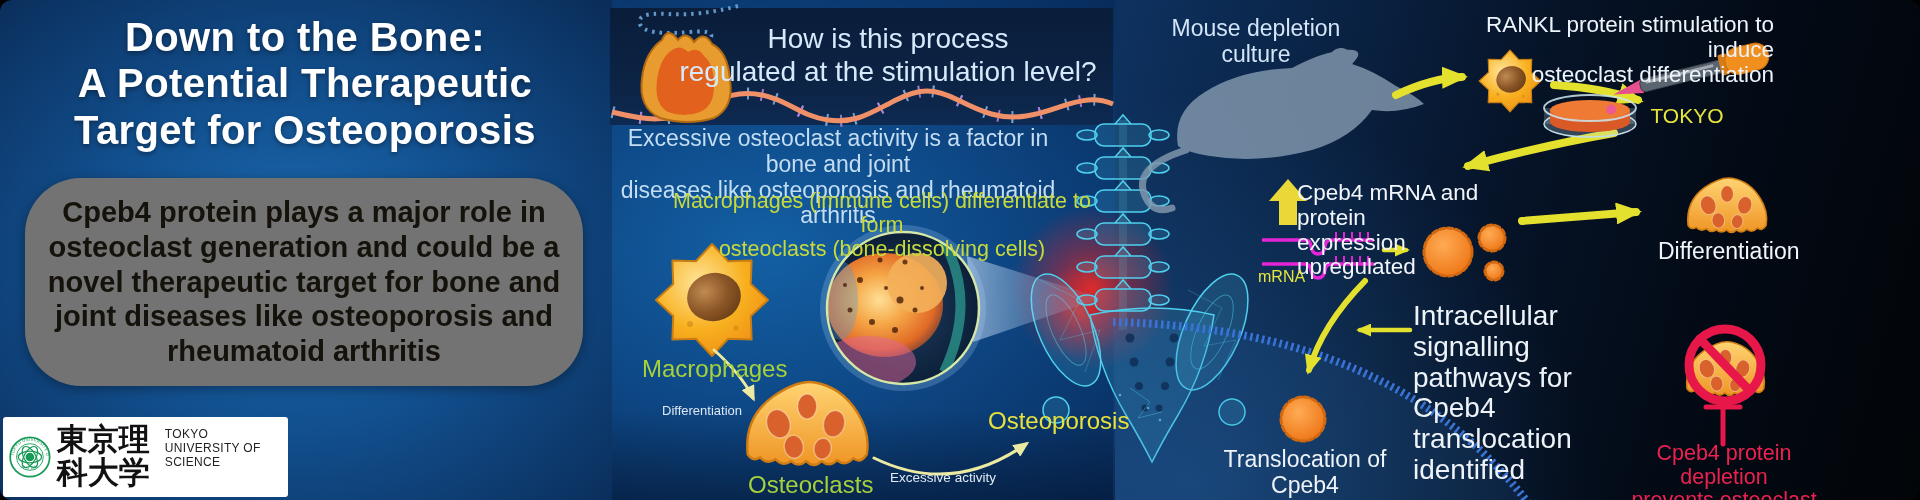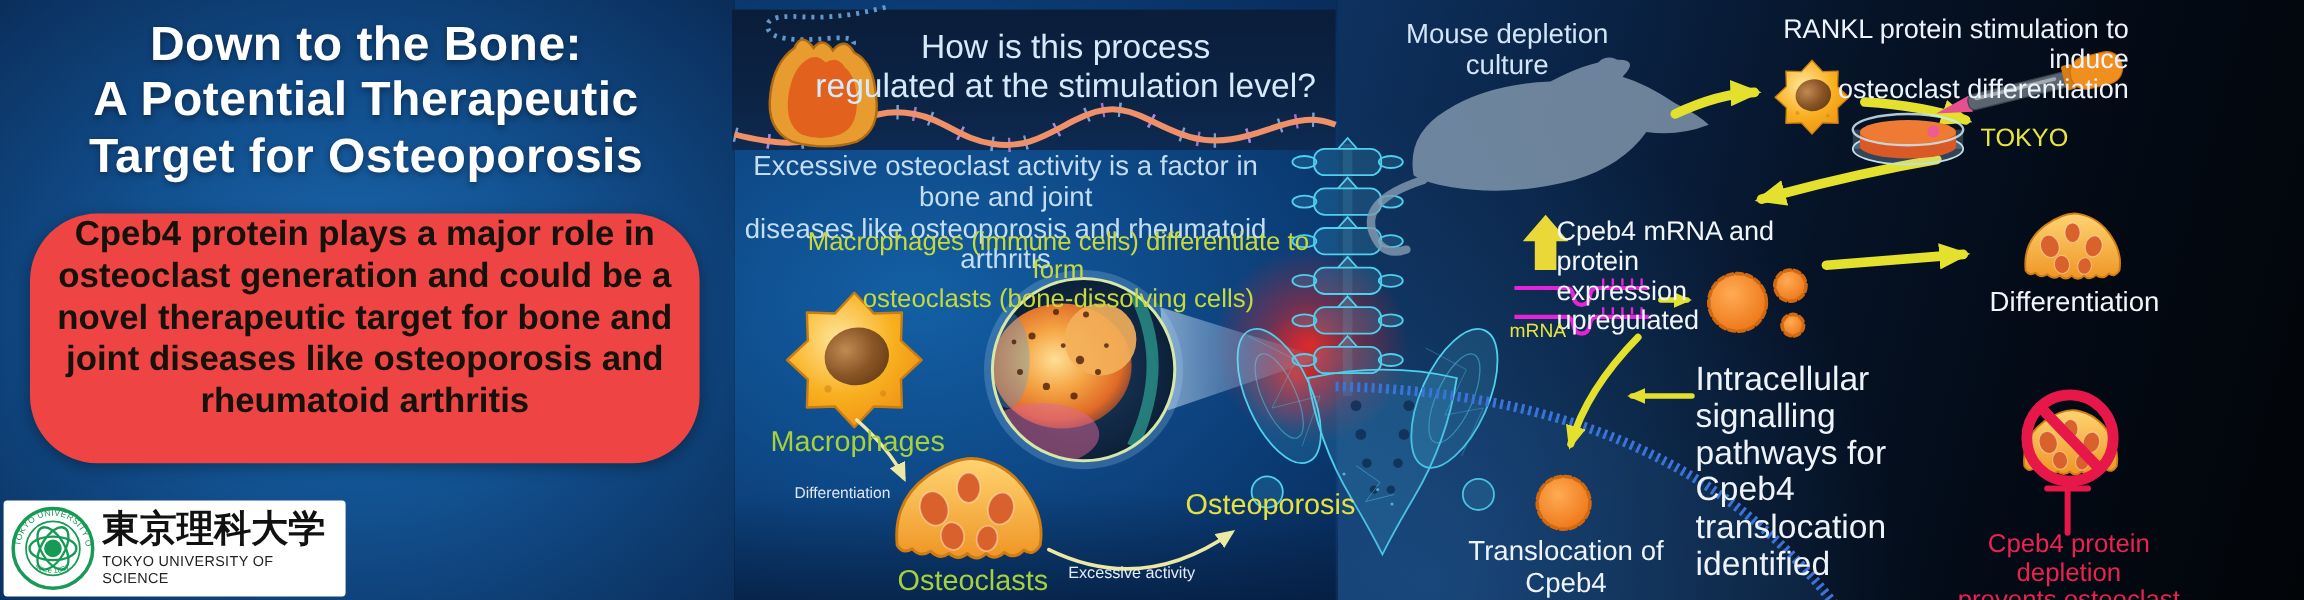--- a/index.html
+++ b/index.html
@@ -1,33 +1,33 @@
 <!DOCTYPE html>
 <html><head>
 <meta charset="utf-8">
 <style>
   html,body{margin:0;padding:0;background:#000;}
-  #stage{position:relative;width:1920px;height:500px;overflow:hidden;font-family:"Liberation Sans",sans-serif;}
+  #stage{position:relative;width:1920px;height:500px;overflow:hidden;font-family:"Liberation Sans",sans-serif;border-radius:12px;}
   .panel{position:absolute;top:0;height:500px;}
   #panel-left{left:0;width:612px;background:radial-gradient(ellipse at 48% 52%, #1c6cb2 0%, #12508f 45%, #0a2c58 100%);}
   #panel-mid{left:612px;width:503px;background:
       linear-gradient(to bottom, rgba(4,18,42,.0) 82%, rgba(4,18,42,.5) 100%),
       radial-gradient(ellipse at 30% 50%, #1360a4 0%, #0e4886 45%, #093367 85%, #082c5c 100%);}
   #panel-right{left:1115px;width:805px;background:
       radial-gradient(circle at 10% 97%, rgba(40,110,180,.38), transparent 45%),
       linear-gradient(105deg, #0e3260 0%, #0a2447 22%, #061327 48%, #030a15 72%, #020508 100%);}
   #banner{position:absolute;left:610px;top:8px;width:503px;height:117px;
       background:linear-gradient(180deg,#0a1d3a 0%,#0c2446 70%,#0e2a52 100%);}
   #art{position:absolute;left:0;top:0;pointer-events:none;}
   .txt{position:absolute;white-space:pre-line;color:#fff;}
   #title{left:0;top:14px;width:610px;text-align:center;font-size:40px;font-weight:bold;line-height:1.16;letter-spacing:.4px;text-shadow:0 2px 5px rgba(0,0,0,.4);}
-  #summary-box{position:absolute;left:25px;top:178px;width:558px;height:208px;background:#ef4444;border-radius:56px;display:flex;justify-content:center;box-shadow:0 3px 12px rgba(0,0,0,.35);}
+  #summary-box{position:absolute;left:25px;top:178px;width:558px;height:208px;background:#737373;border-radius:56px;display:flex;align-items:center;justify-content:center;box-shadow:0 3px 12px rgba(0,0,0,.35);}
   #summary{width:522px;text-align:center;font-size:29px;font-weight:bold;color:#14120a;line-height:1.2;white-space:normal;}
   #logo{position:absolute;left:3px;top:417px;width:285px;height:80px;background:#ffffff;border-radius:3px;display:flex;align-items:center;padding:4px 6px;box-sizing:border-box;gap:6px;}
-  #logo-names{display:flex;flex-direction:column;justify-content:center;}
+  #logo-names{display:flex;flex-direction:row;justify-content:center;}
   #logo-jp{font-size:31px;font-weight:bold;color:#111;line-height:1.05;font-family:"Liberation Sans","DejaVu Sans",sans-serif;}
   #logo-en{font-size:12px;color:#222;letter-spacing:.3px;margin-top:3px;}
   #question{left:668px;top:22px;width:440px;text-align:center;font-size:28px;color:#d7eafc;line-height:1.18;}
   #problem{left:612px;top:126px;width:452px;text-align:center;font-size:23px;color:#c3ddf3;line-height:1.12;}
   #mechanism{left:612px;top:189px;width:452px;text-align:center;font-size:21.5px;color:#c8da3a;line-height:1.12;margin-left:44px;}
   #macrophages-label{left:642px;top:355px;width:140px;text-align:center;font-size:24px;color:#a6d03c;}
   #differentiation-mid{left:646px;top:403px;width:112px;text-align:center;font-size:13px;color:#dde7f2;}
   #osteoclasts-label{left:748px;top:471px;width:122px;text-align:center;font-size:24px;color:#a6d03c;}
   #excessive-label{left:882px;top:470px;width:122px;text-align:center;font-size:13.5px;color:#e3ebf5;}
   #osteoporosis-label{left:988px;top:407px;width:126px;text-align:center;font-size:24px;color:#e6e13c;}

